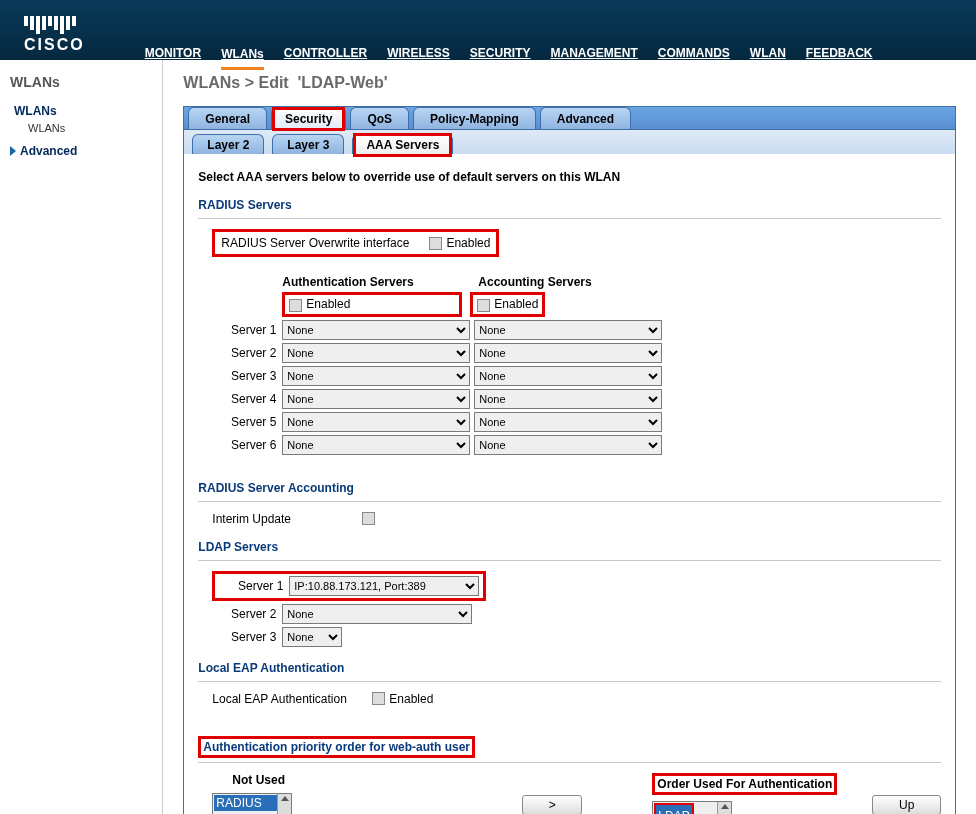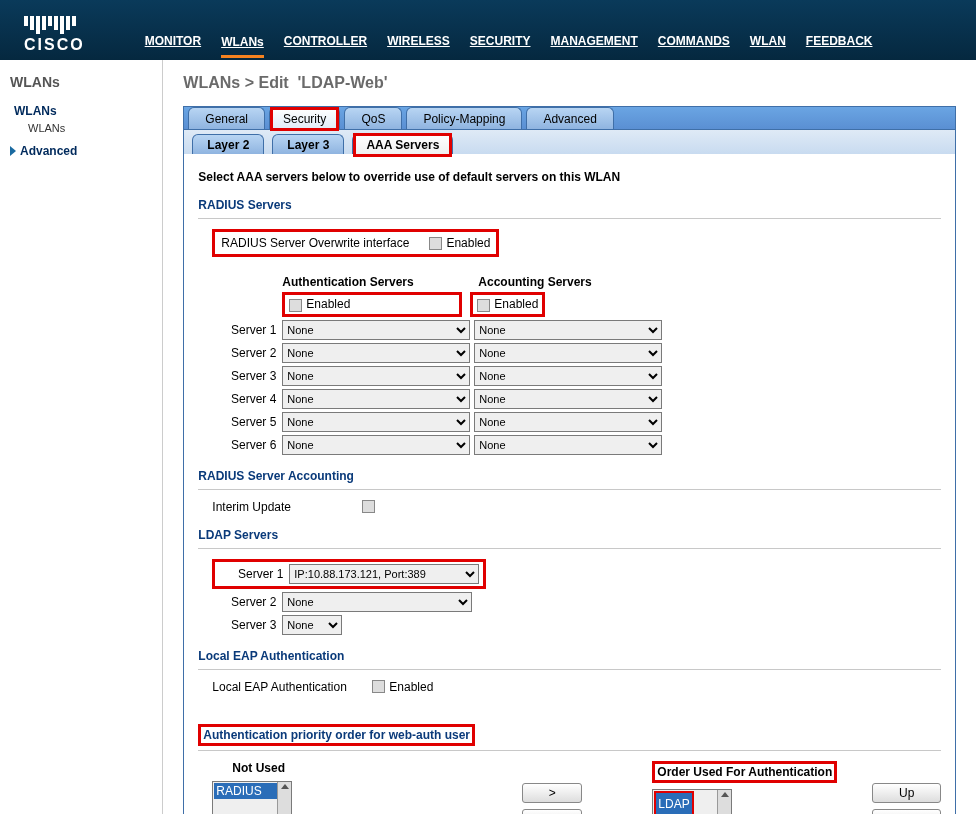--- a/index.html
+++ b/index.html
@@ -5,36 +5,36 @@
   * { box-sizing: border-box; }
   body { margin:0; font-family: Arial, Helvetica, sans-serif; font-size:12px; color:#000; background:#fff; width:976px; }
   .topbar { background:linear-gradient(#0a3a5a,#05283f); height:60px; display:flex; align-items:flex-end; padding:0 0 0 24px; }
   .logo { color:#fff; font-weight:bold; letter-spacing:2px; margin-bottom:6px; margin-right:60px; }
   .logo .bars { display:flex; gap:2px; margin-bottom:2px; }
   .logo .bars span { display:inline-block; width:4px; background:#fff; }
   .logo .bars span:nth-child(1){height:10px} .logo .bars span:nth-child(2){height:14px} .logo .bars span:nth-child(3){height:18px}
   .logo .bars span:nth-child(4){height:14px} .logo .bars span:nth-child(5){height:10px} .logo .bars span:nth-child(6){height:14px}
   .logo .bars span:nth-child(7){height:18px} .logo .bars span:nth-child(8){height:14px} .logo .bars span:nth-child(9){height:10px}
   .logo-text { font-size:16px; }
-  .nav { display:flex; gap:20px; align-items:flex-end; margin-bottom:12px; }
+  .nav { display:flex; gap:20px; align-items:flex-end; margin-bottom:0; }
   .nav a { color:#fff; font-size:12px; font-weight:bold; text-decoration:underline; cursor:pointer; }
   .nav a.active { border-bottom:3px solid #f58220; padding-bottom:6px; margin-bottom:-10px; text-decoration:underline; }
   .layout { display:flex; }
   .sidebar { width:180px; padding:14px 10px; border-right:1px solid #ccc; min-height:760px; }
   .sidebar h3 { font-size:14px; color:#555; margin:0 0 14px 0; font-weight:bold; }
   .side-item { display:flex; align-items:center; gap:4px; margin:4px 0; color:#002a5c; font-weight:bold; font-size:12px; cursor:pointer; }
   .side-sub { margin-left:18px; color:#333; font-weight:normal; font-size:11px; cursor:pointer; }
   .tri { width:0;height:0;border-top:5px solid transparent;border-bottom:5px solid transparent; }
   .tri.down { border-left:none; border-right:none; border-top:6px solid #1a6aa0; border-bottom:none; margin-top:2px;}
   .tri.right { border-left:6px solid #1a6aa0; }
   .main { flex:1; padding:14px 20px; }
   .breadcrumb { font-size:16px; color:#6a6a6a; font-weight:bold; margin-bottom:14px; }
   .breadcrumb .item { color:#6a6a6a; }
   .tabrow { display:flex; background:linear-gradient(#6aa5e3,#5a8fd3); border:1px solid #3f6fa8; height:24px; align-items:flex-end; }
-  .tabrow .tab { padding:4px 16px; font-size:12px; font-weight:normal; color:#000; cursor:pointer; background:linear-gradient(#b8d5f3,#8fb4e0); border:1px solid #3f6fa8; border-bottom:none; border-radius:6px 6px 0 0; margin-left:4px; height:22px; display:flex; align-items:center;}
+  .tabrow .tab { padding:4px 16px; font-size:12px; font-weight:bold; color:#000; cursor:pointer; background:linear-gradient(#b8d5f3,#8fb4e0); border:1px solid #3f6fa8; border-bottom:none; border-radius:6px 6px 0 0; margin-left:4px; height:22px; display:flex; align-items:center;}
   .tabrow .tab.active { background:linear-gradient(#fff,#e0ecf8); }
   .subtabrow { display:flex; background:linear-gradient(#dfeaf6,#c8dbf0); border-left:1px solid #3f6fa8; border-right:1px solid #3f6fa8; height:24px; align-items:flex-end; padding-top:2px;}
   .subtabrow .tab { padding:3px 14px; font-size:12px; font-weight:bold; color:#000; cursor:pointer; background:linear-gradient(#b8d5f3,#8fb4e0); border:1px solid #3f6fa8; border-bottom:none; border-radius:6px 6px 0 0; margin-left:8px; height:20px; display:flex; align-items:center;text-align:right;}
   .subtabrow .tab.active { background:linear-gradient(#fff,#f0f0f0); }
   .panel { border:1px solid #3f6fa8; border-top:none; padding:16px 14px; }
   .instr { font-weight:bold; font-size:12px; margin-bottom:14px; }
   .sect-title { color:#0a3a7a; font-weight:bold; font-size:12px; margin:8px 0 6px 0; }
   .hr { border-bottom:1px solid #c8c8c8; margin:4px 0 10px 0; }
   .redbox { border:3px solid #e00000; display:inline-block; }
   .row { display:flex; align-items:center; margin:3px 0; }
@@ -186,21 +186,21 @@
             </div>
             <div class="row">
               <span class="lbl">Server 6</span>
               <select class="wd"><option>None</option></select>
               <span style="width:4px"></span>
               <select class="wd"><option>None</option></select>
             </div>
           </div>
       </div>
 
-      <div class="sect-title" style="margin-top:14px">RADIUS Server Accounting</div>
+      <div class="sect-title" style="margin-top:26px">RADIUS Server Accounting</div>
       <div class="hr"></div>
       <div class="row" style="margin-left:14px">
         <span style="width:150px">Interim Update</span>
         <span class="chk"></span>
       </div>
 
       <div class="sect-title" style="margin-top:14px">LDAP Servers</div>
       <div class="hr"></div>
       <div style="margin-left:14px" id="ldap-rows">
           <div class="row">

